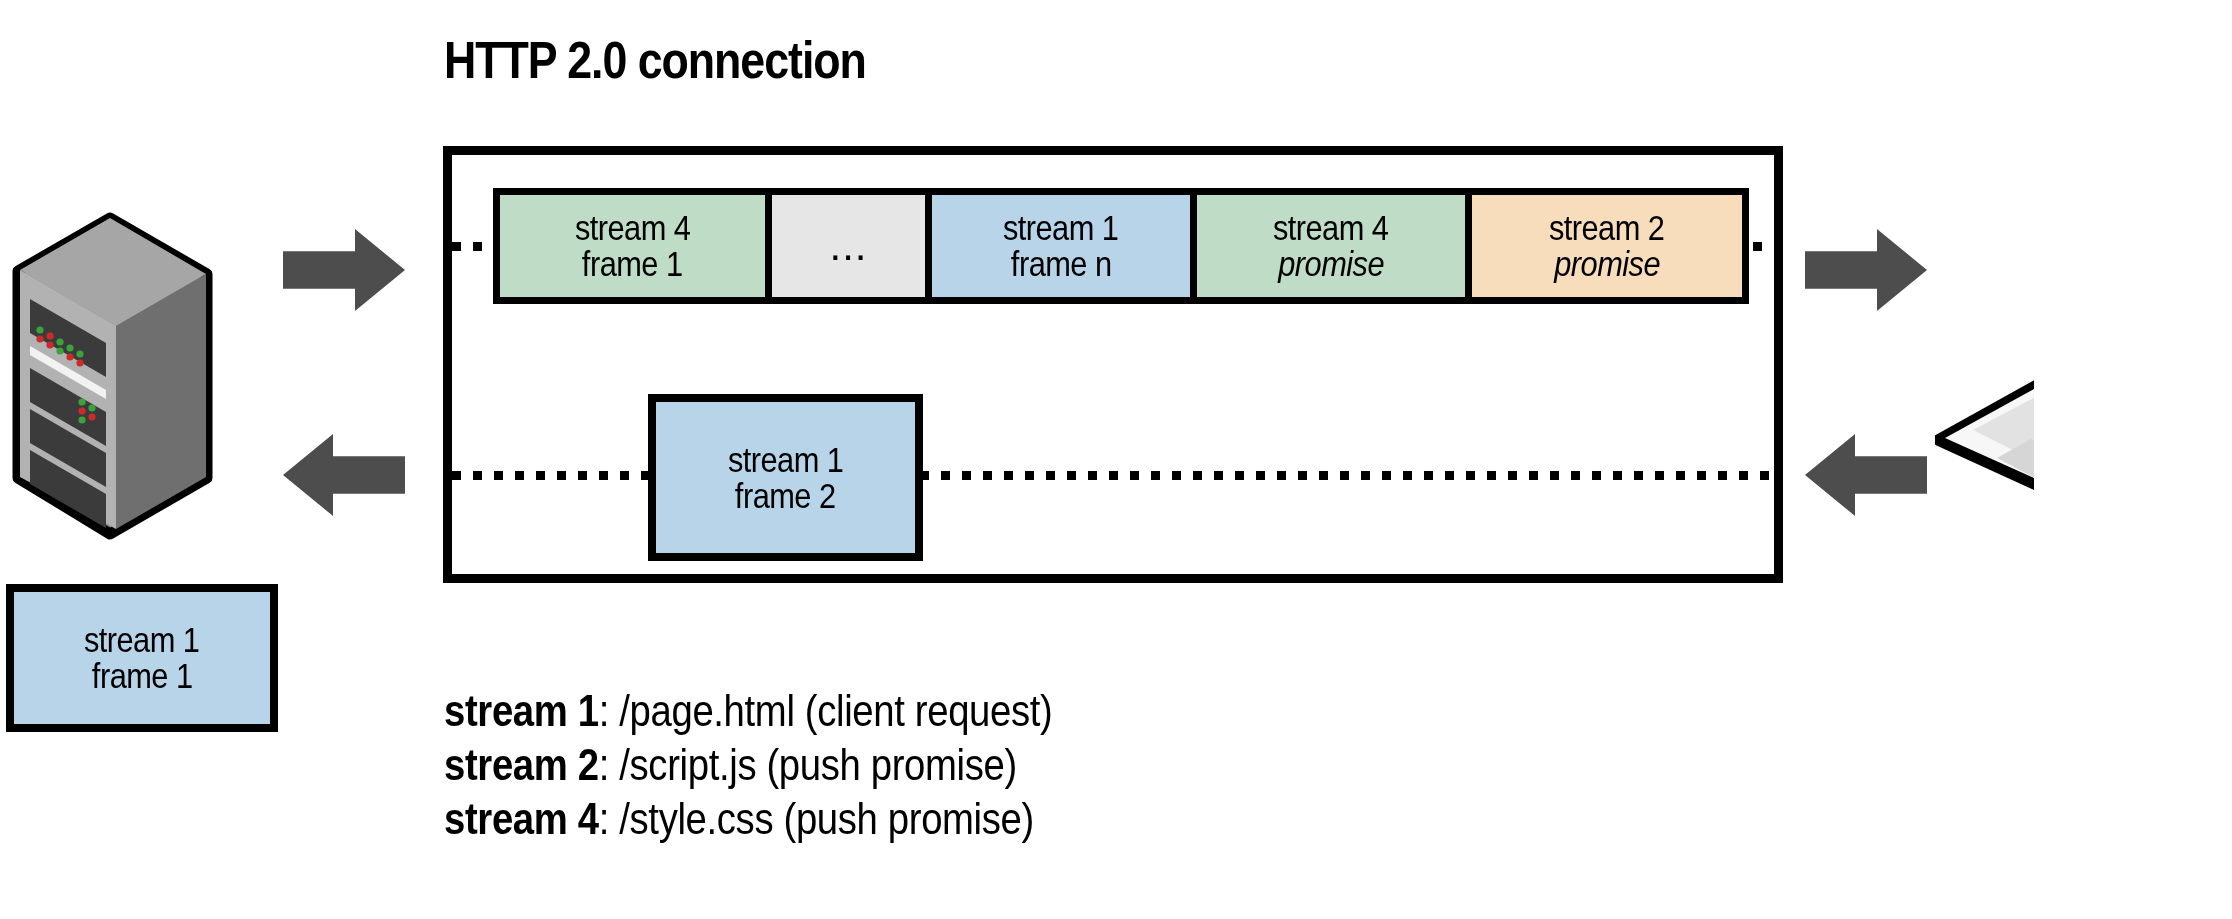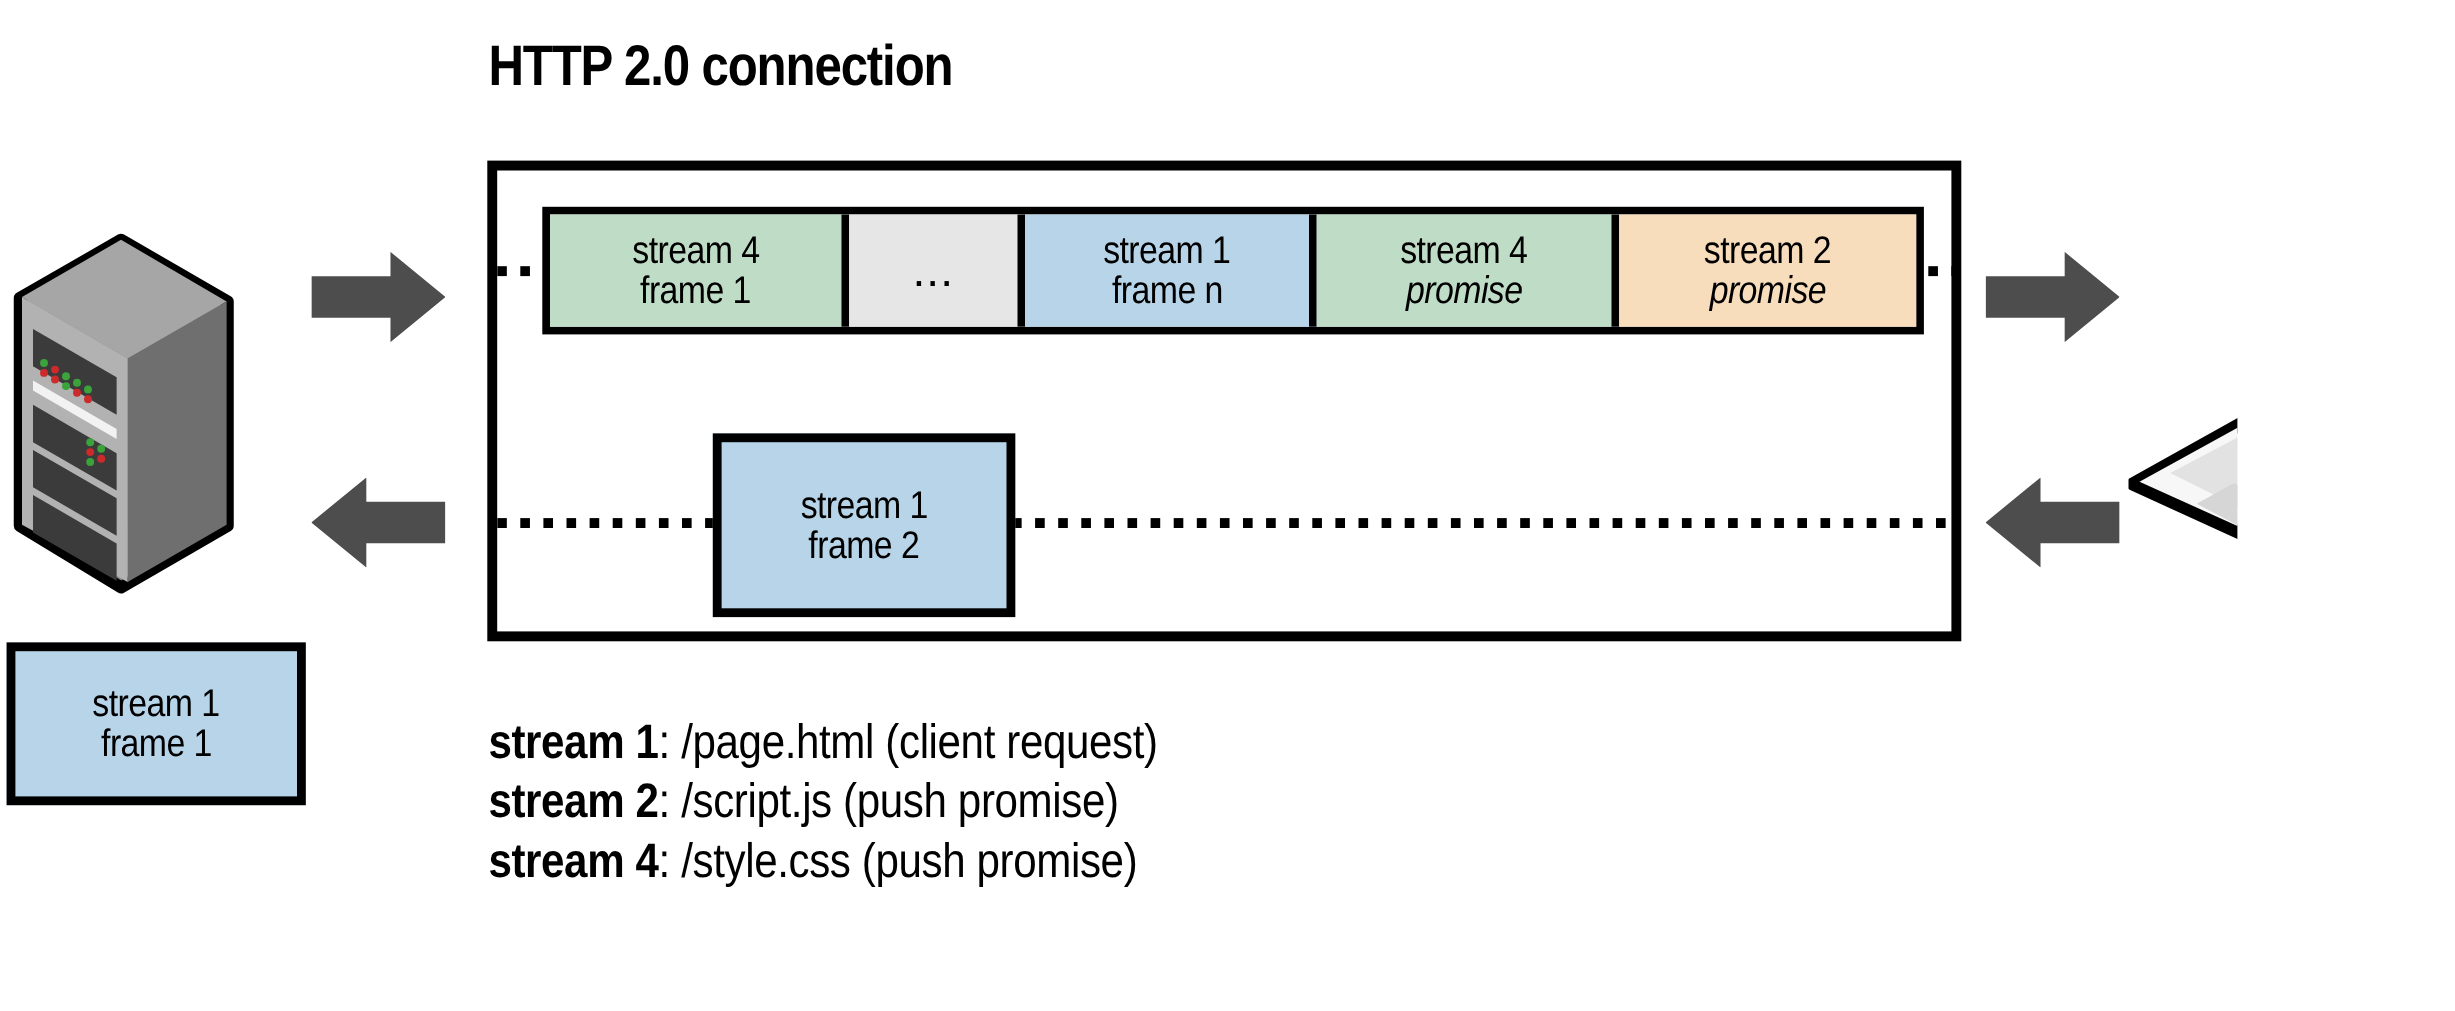--- a/index.html
+++ b/index.html
@@ -132,21 +132,21 @@
   }
   #arrow-server-to-conn { left: 283px; top: 213px; width: 122px; height: 82px; }
   #arrow-conn-to-client { left: 1805px; top: 213px; width: 122px; height: 82px; }
   #arrow-conn-to-server { left: 283px; top: 418px; width: 122px; height: 82px; }
   #arrow-client-to-conn { left: 1805px; top: 418px; width: 122px; height: 82px; }
 
   
   .legend {
     position: absolute;
     left: 444px;
-    top: 632px;
+    top: 668px;
   }
   .legend-row {
     font-family: "Liberation Sans", sans-serif;
     font-size: 44px;
     color: #000000;
     white-space: nowrap;
     line-height: 1.23;
     transform: scaleX(0.87);
     transform-origin: left top;
     letter-spacing: -0.4px;

